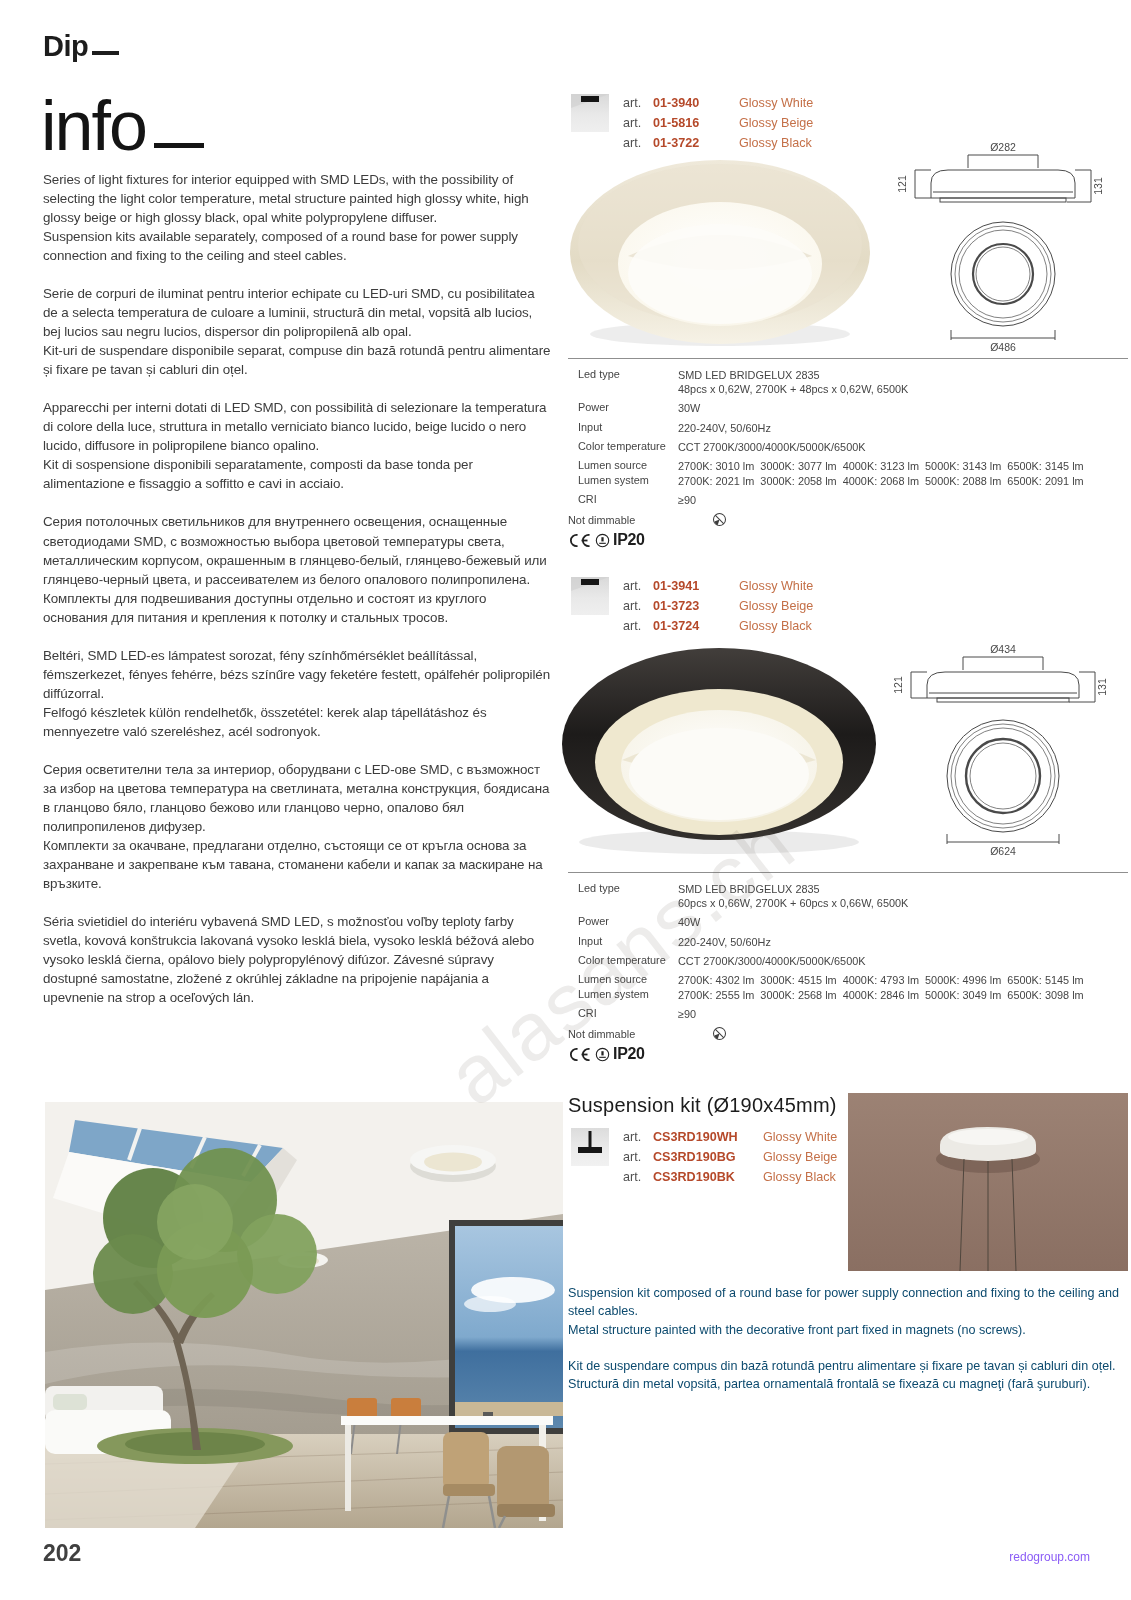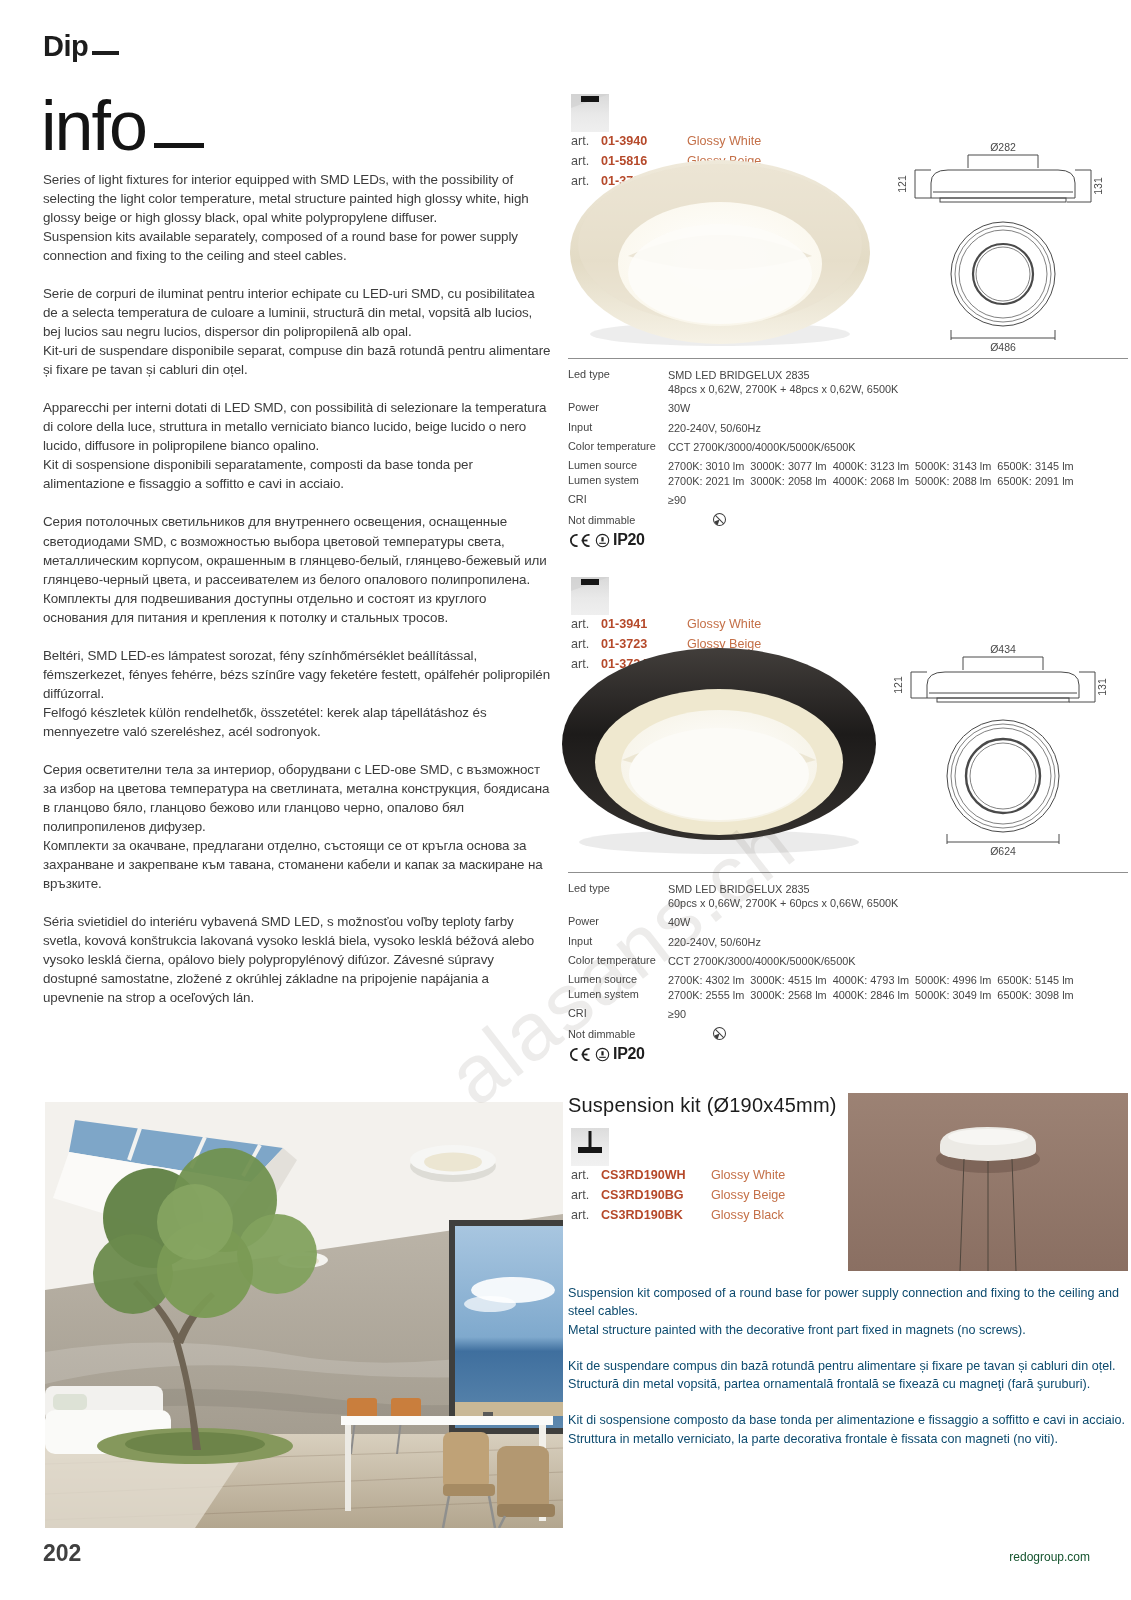--- a/index.html
+++ b/index.html
@@ -6,52 +6,52 @@
   .page{position:relative;width:1131px;height:1600px;background:#ffffff;overflow:hidden;
         font-family:"Liberation Sans",sans-serif;color:#3d3d3d;border-radius:25px;}
   
   .brand{position:absolute;left:43px;top:30px;font-size:29px;font-weight:bold;color:#1d1d1d;letter-spacing:-0.5px;}
   .brand .uscore{display:inline-block;width:27px;height:4px;background:#1d1d1d;margin-left:4px;margin-bottom:1px;}
   .info-title{position:absolute;left:41px;top:86px;font-size:70px;font-weight:300;color:#141414;letter-spacing:-2px;}
   .info-title .uscore{display:inline-block;width:50px;height:5px;background:#141414;margin-left:8px;margin-bottom:2px;}
   .intro{position:absolute;left:43px;top:170px;width:508px;}
   .intro p{margin:0 0 19px 0;font-size:13.4px;line-height:1.42;color:#3c3c3c;letter-spacing:-0.1px;}
   
-  .art-block{position:absolute;display:flex;align-items:flex-start;flex-direction:column;}
+  .art-block{position:absolute;display:flex;align-items:flex-start;}
   .prod-icon{width:38px;height:38px;background:linear-gradient(180deg,#d9d9d9 0%,#e9e9e9 55%,#efefef 100%);
              position:relative;margin-right:14px;flex:none;}
   .prod-icon .bar{position:absolute;left:50%;top:2px;transform:translateX(-50%);width:18px;height:6px;background:#161616;}
   .prod-icon .slope{position:absolute;left:0;top:0;width:0;height:0;border-top:14px solid #cfcfcf;border-right:38px solid transparent;opacity:.6;}
   .kit-icon{width:38px;height:38px;background:linear-gradient(180deg,#dcdcdc 0%,#ececec 60%,#f1f1f1 100%);position:relative;margin-right:14px;flex:none;}
   .kit-icon .stem{position:absolute;left:50%;top:3px;transform:translateX(-50%);width:3px;height:17px;background:#161616;}
   .kit-icon .base{position:absolute;left:50%;top:19px;transform:translateX(-50%);width:24px;height:6px;background:#161616;}
   .art-rows{display:flex;flex-direction:column;gap:3px;padding-top:1px;}
   .art-row{display:flex;font-size:12.6px;line-height:17px;}
   .art-lab{color:#4f4f4f;width:30px;}
   .art-num{font-weight:bold;color:#b5492a;width:86px;}
   .art-num.wide{width:110px;}
   .art-fin{color:#c47048;}
   
   .spec{position:absolute;width:560px;border-top:1px solid #8f8f8f;padding-top:9px;font-size:10.9px;color:#454545;}
-  .srow{display:flex;margin-bottom:5px;}
+  .srow{display:flex;margin-bottom:5px;margin-left:10px;}
   .srow.tight{margin-bottom:1px;}
   .slabel{width:100px;flex:none;}
   .sval{white-space:pre-wrap;flex:1;line-height:1.3;}
   .nd-row{display:flex;align-items:center;margin-top:1px;gap:44px;}
   .nd-row .slabel{padding-top:1px;}
   .cert-row{display:flex;align-items:center;margin-top:4px;gap:3px;}
   .ip{font-weight:bold;font-size:16px;color:#1e1e1e;letter-spacing:-0.3px;}
   
   .diagram,.photo{position:absolute;}
   .kit-title{position:absolute;font-size:20px;color:#1c1c1c;letter-spacing:0.2px;font-weight:400;}
   .kit-desc{position:absolute;width:562px;}
   .kit-desc p{margin:0 0 18px 0;font-size:12.6px;line-height:1.45;color:#0c4a6e;}
   
   .page-num{position:absolute;left:43px;top:1540px;font-size:23px;font-weight:bold;color:#404040;}
-  .website{position:absolute;right:41px;top:1550px;font-size:12px;color:#14532d;}
+  .website{position:absolute;right:41px;top:1550px;font-size:12px;color:#8b5cf6;}
   
   .watermark{position:absolute;left:430px;top:1050px;font-size:82px;color:rgba(110,100,90,0.12);
              transform:rotate(-38deg);transform-origin:left top;pointer-events:none;z-index:9;letter-spacing:2px;}
   svg text{font-family:"Liberation Sans",sans-serif;}
 </style>
 </head>
 <body>
 
 <div class="page">
 
@@ -372,22 +372,20 @@
     <line x1="116" y1="66" x2="112" y2="178" stroke="#4f463d" stroke-width="1"></line>
     <line x1="140" y1="68" x2="140" y2="178" stroke="#4f463d" stroke-width="1"></line>
     <line x1="164" y1="66" x2="168" y2="178" stroke="#4f463d" stroke-width="1"></line>
   </svg>
 
   <div class="kit-desc" style="left:568px;top:1284px;">
     <p style="white-space:pre-line">Suspension kit composed of a round base for power supply connection and fixing to the ceiling and steel cables.
 Metal structure painted with the decorative front part fixed in magnets (no screws).</p>
     <p style="white-space:pre-line">Kit de suspendare compus din bază rotundă pentru alimentare și fixare pe tavan și cabluri din oțel.
 Structură din metal vopsită, partea ornamentală frontală se fixează cu magneţi (fară şuruburi).</p>
-    <p style="white-space:pre-line">Kit di sospensione composto da base tonda per alimentazione e fissaggio a soffitto e cavi in acciaio.
-Struttura in metallo verniciato, la parte decorativa frontale è fissata con magneti (no viti).</p>
   </div>
 
   <svg class="photo" style="left:45px;top:1102px;" width="518" height="426" viewBox="0 0 518 426">
     <defs>
       <linearGradient id="wallg" x1="0" y1="0" x2="0" y2="1">
         <stop offset="0" stop-color="#bcb5a9"></stop>
           <stop offset="1" stop-color="#a49d90"></stop>
       </linearGradient>
       <linearGradient id="skyg" x1="0" y1="0" x2="0" y2="1">
         <stop offset="0" stop-color="#a8c6e0"></stop>

